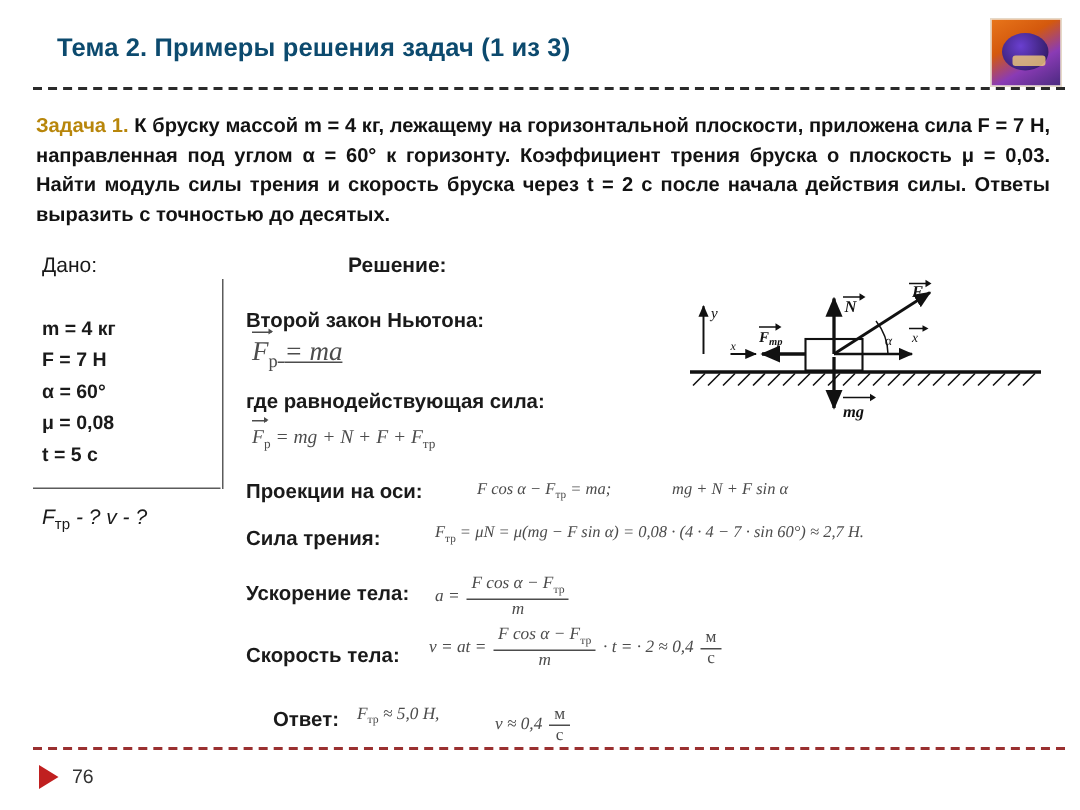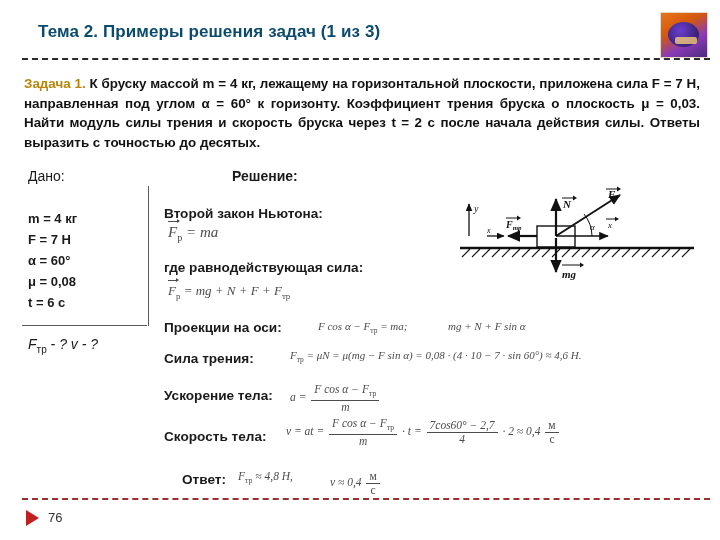--- a/index.html
+++ b/index.html
@@ -195,21 +195,21 @@
     padding: 0 3px;
     border-bottom: 1px solid #4c4c4c;
     line-height: 13px;
   }
   .frac .den {
     display: block;
     padding: 0 3px;
     line-height: 13px;
   }
 
-  .eq-newton  { left: 168px; top: 224px; font-size: 15px; }
+  .eq-newton  { left: 168px; top: 224px; font-size: 18px; text-decoration: underline; }
   .eq-result  { left: 168px; top: 283px; font-size: 13px; }
   .eq-projx   { left: 318px; top: 320px; font-size: 11px; text-align: center; }
   .eq-projy   { left: 448px; top: 320px; font-size: 11px; }
   .eq-fric    { left: 290px; top: 349px; font-size: 11px; }
   .eq-accel   { left: 290px; top: 383px; font-size: 11.5px; }
   .eq-speed   { left: 286px; top: 417px; font-size: 11.5px; }
   .eq-ans1    { left: 238px; top: 470px; font-size: 11.5px; }
   .eq-ans2    { left: 330px; top: 470px; font-size: 11.5px; }
 
   
@@ -254,21 +254,21 @@
 
 <div class="statement"><span class="tag">Задача 1.</span><span> К бруску массой m = 4 кг, лежащему на горизонтальной плоскости, приложена сила F = 7 Н, направленная под углом α = 60° к горизонту. Коэффициент трения бруска о плоскость μ = 0,03. Найти модуль силы трения и скорость бруска через t = 2 с после начала действия силы. Ответы выразить с точностью до десятых.</span></div>
 
 <div class="h-given">Дано:</div>
 
 <div class="given-list">
   <div>m = 4 кг</div>
   <div>F = 7 Н</div>
   <div>α = 60°</div>
   <div>μ = 0,08</div>
-  <div>t = 6 с</div>
+  <div>t = 5 с</div>
 </div>
 
 <div class="given-rule"></div>
 <div class="given-vrule"></div>
 
 <div class="given-unknown"><span>F</span><sub>тр</sub><span> - ?  v - ?</span></div>
 
 <div class="h-solution">Решение:</div>
 
 <div class="sol sol-newton">Второй закон Ньютона:</div>
@@ -281,52 +281,48 @@
 <div class="math eq-result">
   <span class="vec">F</span><sub>р</sub>
   <span>= mg + N + F + F</span><sub>тр</sub>
 </div>
 
 <div class="sol sol-proj">Проекции на оси:</div>
 <div class="math eq-projx"><span>F cos α − F</span><sub>тр</sub><span> = ma;</span></div>
 <div class="math eq-projy">mg + N + F sin α</div>
 
 <div class="sol sol-fric">Сила трения:</div>
-<div class="math eq-fric"><span>F</span><sub>тр</sub><span> = μN = μ(mg − F sin α) = 0,08 · (4 · 10 − 7 · sin 60°) ≈ 4,6  Н.</span></div>
+<div class="math eq-fric"><span>F</span><sub>тр</sub><span> = μN = μ(mg − F sin α) = 0,08 · (4 · 4 − 7 · sin 60°) ≈ 2,7  Н.</span></div>
 
 <div class="sol sol-accel">Ускорение тела:</div>
 <div class="math eq-accel">
   <span>a =</span>
   <span class="frac">
     <span class="num"><span>F cos α − F</span><sub>тр</sub></span>
     <span class="den">m</span>
   </span>
 </div>
 
 <div class="sol sol-speed">Скорость тела:</div>
 <div class="math eq-speed">
   <span>v = at =</span>
   <span class="frac">
     <span class="num"><span>F cos α − F</span><sub>тр</sub></span>
     <span class="den">m</span>
   </span>
   <span>· t =</span>
-  <span class="frac">
-    <span class="num">7cos60° − 2,7</span>
-    <span class="den">4</span>
-  </span>
   <span>· 2 ≈ 0,4</span>
   <span class="frac">
     <span class="num up">м</span>
     <span class="den up">с</span>
   </span>
 </div>
 
 <div class="sol sol-answer">Ответ:</div>
-<div class="math eq-ans1"><span>F</span><sub>тр</sub><span> ≈ 4,8 Н,</span></div>
+<div class="math eq-ans1"><span>F</span><sub>тр</sub><span> ≈ 5,0 Н,</span></div>
 <div class="math eq-ans2"><span>v ≈ 0,4</span>
   <span class="frac">
     <span class="num up">м</span>
     <span class="den up">с</span>
   </span>
 </div>
 
 <div class="fbd">
   <svg width="268" height="105" viewBox="0 0 268 105">
     <defs>

